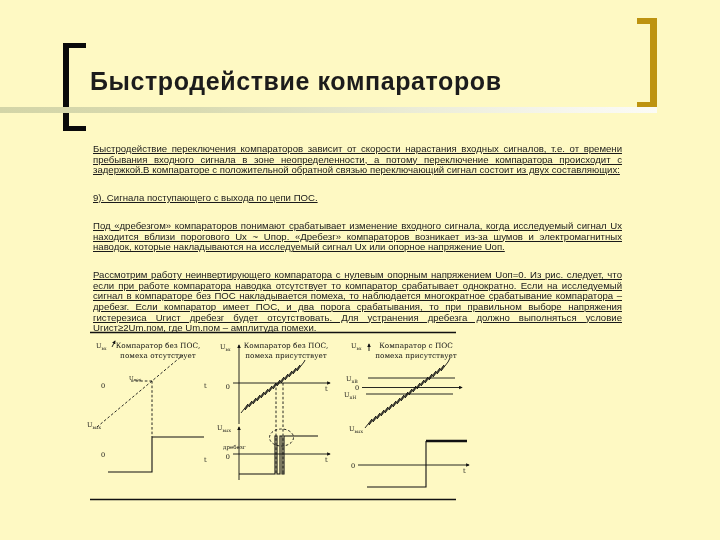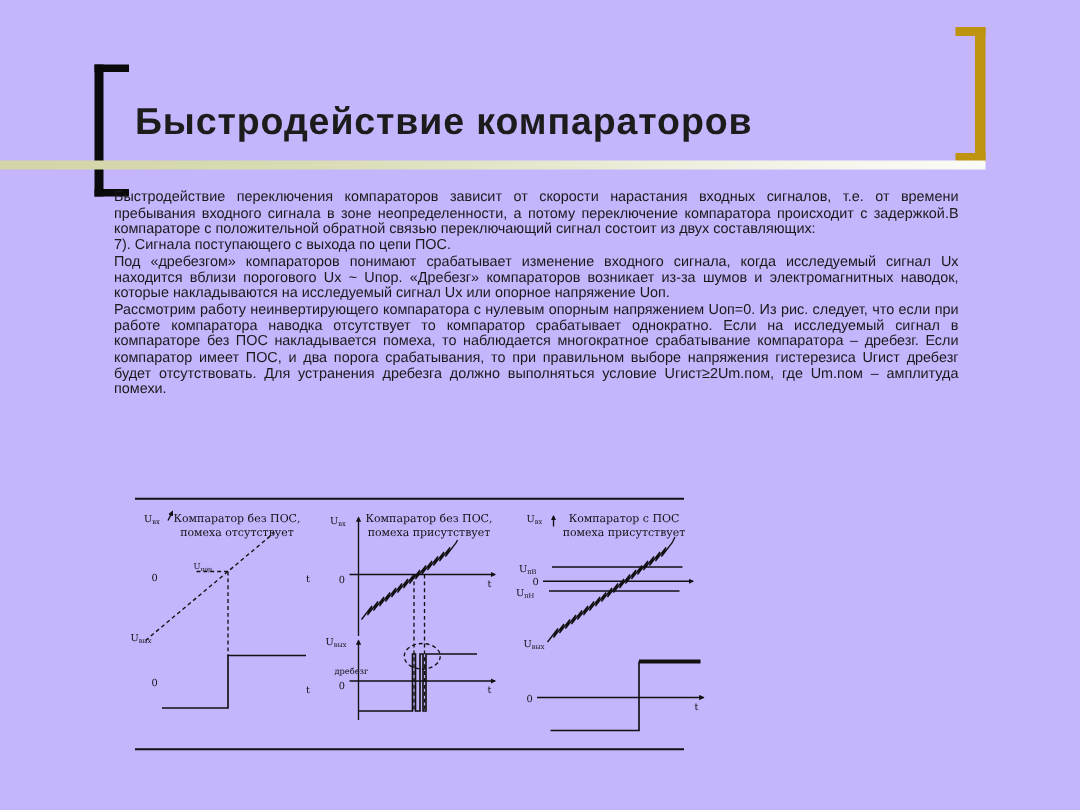--- a/index.html
+++ b/index.html
@@ -1,29 +1,29 @@
 <!DOCTYPE html>
 <html><head>
 <meta charset="utf-8">
 <style>
   html,body{margin:0;padding:0;background:#888;}
-  .slide{position:relative;width:720px;height:540px;background:#c4b5fd;overflow:hidden;
+  .slide{position:relative;width:720px;height:540px;background:#fef9c3;overflow:hidden;
          font-family:"Liberation Sans",sans-serif;color:#1a1a1a;}
   
   .bracket-part{position:absolute;background:#0a0a0a;}
   .gold{background:#bd9310;}
   .band{position:absolute;left:0;top:107px;width:657px;height:6px;
         background:linear-gradient(to right,#d3d5a7 0%,#d9dbb2 30%,#ecedd9 65%,#f7f7ef 88%,#fbfbf6 100%);}
   
   .title{position:absolute;left:90px;top:67px;font-size:25px;font-weight:bold;
          letter-spacing:0.6px;color:#1c1c1c;white-space:nowrap;}
   
   .body-text{position:absolute;left:76px;top:127px;width:563px;font-size:9.6px;
              line-height:10.7px;text-align:justify;color:#1a1a1a;}
-  .body-text p{margin:0;padding:0;}
+  .body-text p{margin:17px;padding:0;text-decoration:underline;}
   .body-text p.bold{font-weight:bold;text-align:left;}
   
   .fig{position:absolute;left:85px;top:330px;}
   .fig text{font-family:"DejaVu Serif",serif;fill:#111;}
   .lbl{font-size:6.5px;}
   .sub{font-size:4.4px;}
   .cap{font-size:7.3px;}
   .tiny{font-size:5.5px;}
   .st{stroke:#111;fill:none;stroke-width:1.1;}
   .thin{stroke:#111;fill:none;stroke-width:0.9;}
@@ -46,21 +46,21 @@
     <div class="bracket-part gold" style="left:637px;top:18px;width:20px;height:6px;"></div>
     <div class="bracket-part gold" style="left:637px;top:102px;width:20px;height:6px;"></div>
   </div>
 
   <div class="band"></div>
 
   <div class="title">Быстродействие компараторов</div>
 
   <div class="body-text">
     <p>Быстродействие переключения компараторов зависит от скорости нарастания входных сигналов, т.е. от времени пребывания входного сигнала в зоне неопределенности, а потому переключение компаратора происходит с задержкой.В компараторе с положительной обратной связью переключающий сигнал состоит из двух составляющих:</p>
-    <p>7). Сигнала поступающего с выхода по цепи ПОС.</p>
+    <p>9). Сигнала поступающего с выхода по цепи ПОС.</p>
     <p>Под «дребезгом» компараторов понимают срабатывает изменение входного сигнала, когда исследуемый сигнал Uх находится вблизи порогового Uх ~ Uпор. «Дребезг» компараторов возникает из-за шумов и электромагнитных наводок, которые накладываются на исследуемый сигнал Uх или опорное напряжение Uоп.</p>
     <p>Рассмотрим работу неинвертирующего компаратора с нулевым опорным напряжением Uоп=0. Из рис. следует, что если при работе компаратора наводка отсутствует то компаратор срабатывает однократно. Если на исследуемый сигнал в компараторе без ПОС  накладывается помеха, то наблюдается многократное срабатывание компаратора – дребезг. Если компаратор имеет ПОС, и два порога срабатывания, то при правильном выборе напряжения гистерезиса Uгист дребезг будет отсутствовать. Для устранения дребезга должно выполняться условие Uгист≥2Um.пом, где Um.пом – амплитуда помехи.</p>
   </div>
 
   <svg class="fig" width="390" height="175" viewBox="0 0 390 175">
     <defs>
       <marker id="arr" markerWidth="6" markerHeight="6" refX="3.2" refY="2" orient="auto">
         <path d="M0,0 L4,2 L0,4 Z" fill="#111"></path>
       </marker>
     </defs>

